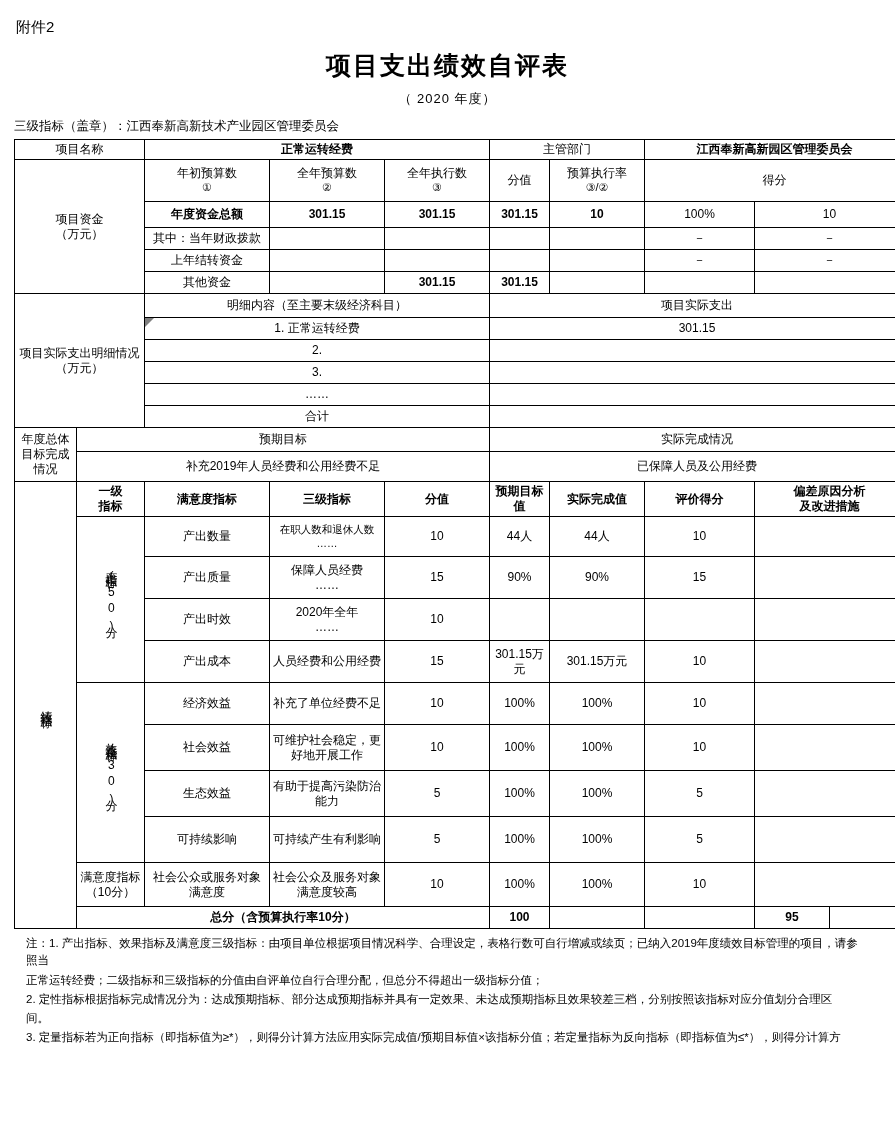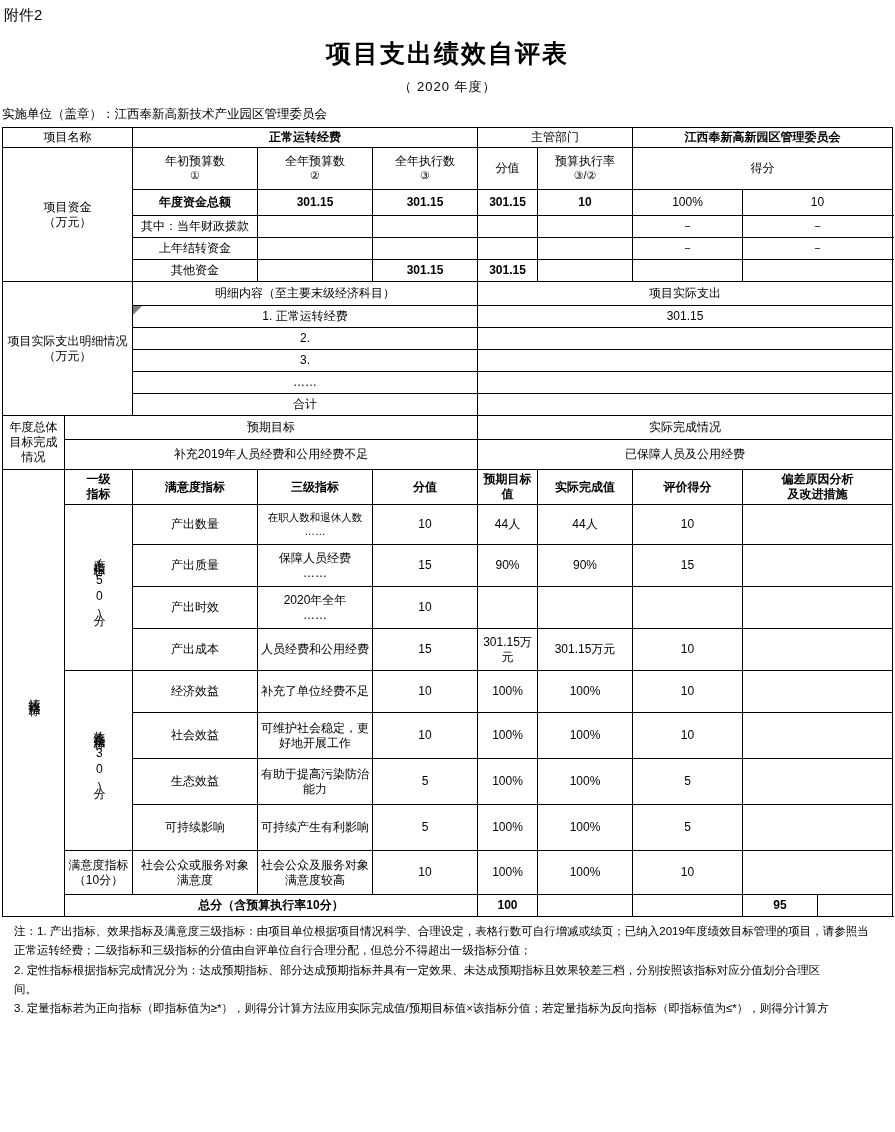--- a/index.html
+++ b/index.html
@@ -10,21 +10,21 @@
   body {
     width: 895px;
     min-height: 1132px;
     font-family: "Liberation Sans", sans-serif;
     color: #000;
     font-size: 12px;
   }
   .page {
     width: 895px;
     position: relative;
-    padding: 0;
+    padding: 12px;
     box-sizing: border-box;
   }
   .attach {
     font-size: 15px;
     padding: 6px 0 2px 4px;
   }
   .doc-title {
     text-align: center;
     font-size: 25px;
     font-weight: bold;
@@ -91,21 +91,21 @@
 </style>
 </head>
 <body>
 
 <div class="page">
 
   <div class="attach">附件2</div>
 
   <div class="doc-title">项目支出绩效自评表</div>
   <div class="doc-year">（   2020   年度）</div>
-  <div class="unit-line">实施单位（盖章）：江西奉新高新技术产业园区管理委员会</div>
+  <div class="unit-line">三级指标（盖章）：江西奉新高新技术产业园区管理委员会</div>
 
   <table class="main">
     <colgroup>
       <col style="width:62px">
       <col style="width:68px">
       <col style="width:125px">
       <col style="width:115px">
       <col style="width:105px">
       <col style="width:60px">
       <col style="width:95px">

